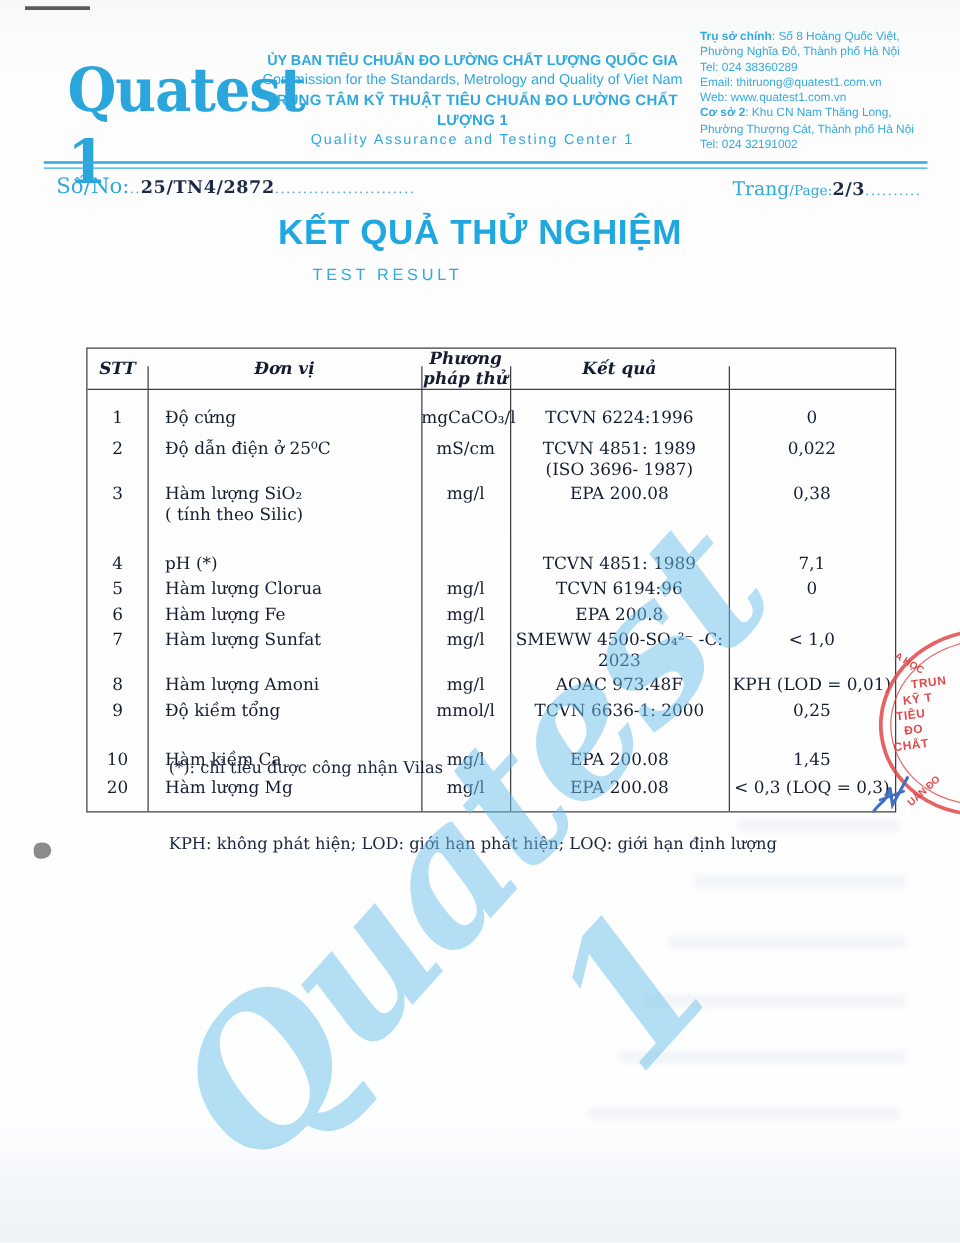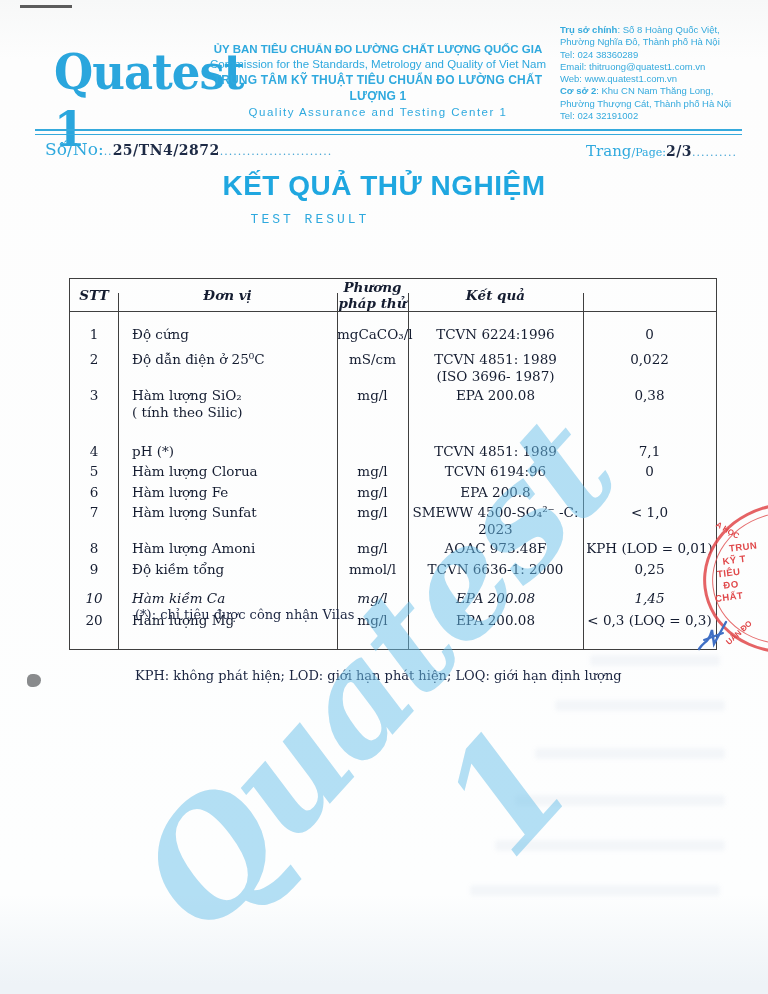--- a/index.html
+++ b/index.html
@@ -48,21 +48,21 @@
   .dots{font-size:11px;color:#4aa7d6;letter-spacing:1px;}
   .pageno{position:absolute;right:8px;top:2px;}
   
   .title{
     position:absolute;left:0;top:170px;width:768px;text-align:center;
     color:#1fa7e0;font-family:"Liberation Sans",sans-serif;
     font-size:28px;font-weight:700;letter-spacing:.5px;
   }
   .subtitle{
     position:absolute;left:0;top:212px;width:620px;text-align:center;
-    color:#2fa9de;font-family:Liberation Mono, monospace;
+    color:#2fa9de;font-family:Liberation Sans, sans-serif;
     font-size:13px;letter-spacing:3px;
   }
   
   .rtable{
     position:absolute;left:69px;top:278px;width:646px;
     border:1px solid #3f3f3f;color:#141c30;
   }
   .thead{
     display:grid;grid-template-columns:48px 219px 71px 175px 133px;
     border-bottom:1px solid #3f3f3f;height:32px;align-items:center;
@@ -240,21 +240,21 @@
     </div>
 
     <div class="trow" style="margin-top: 4px;">
       <div class="cell">9</div>
       <div class="cell name">Độ kiềm tổng</div>
       <div class="cell">mmol/l</div>
       <div class="cell">TCVN 6636-1: 2000</div>
       <div class="cell">0,25</div>
     </div>
 
-    <div class="trow" style="margin-top: 12px; font-style: italic;">
+    <div class="trow" style="margin-top: 22px;">
       <div class="cell">10</div>
       <div class="cell name">Hàm kiềm Ca</div>
       <div class="cell">mg/l</div>
       <div class="cell">EPA 200.08</div>
       <div class="cell">1,45</div>
     </div>
 
     <div class="trow" style="margin-top: 5px;">
       <div class="cell">20</div>
       <div class="cell name">Hàm lượng Mg</div>

